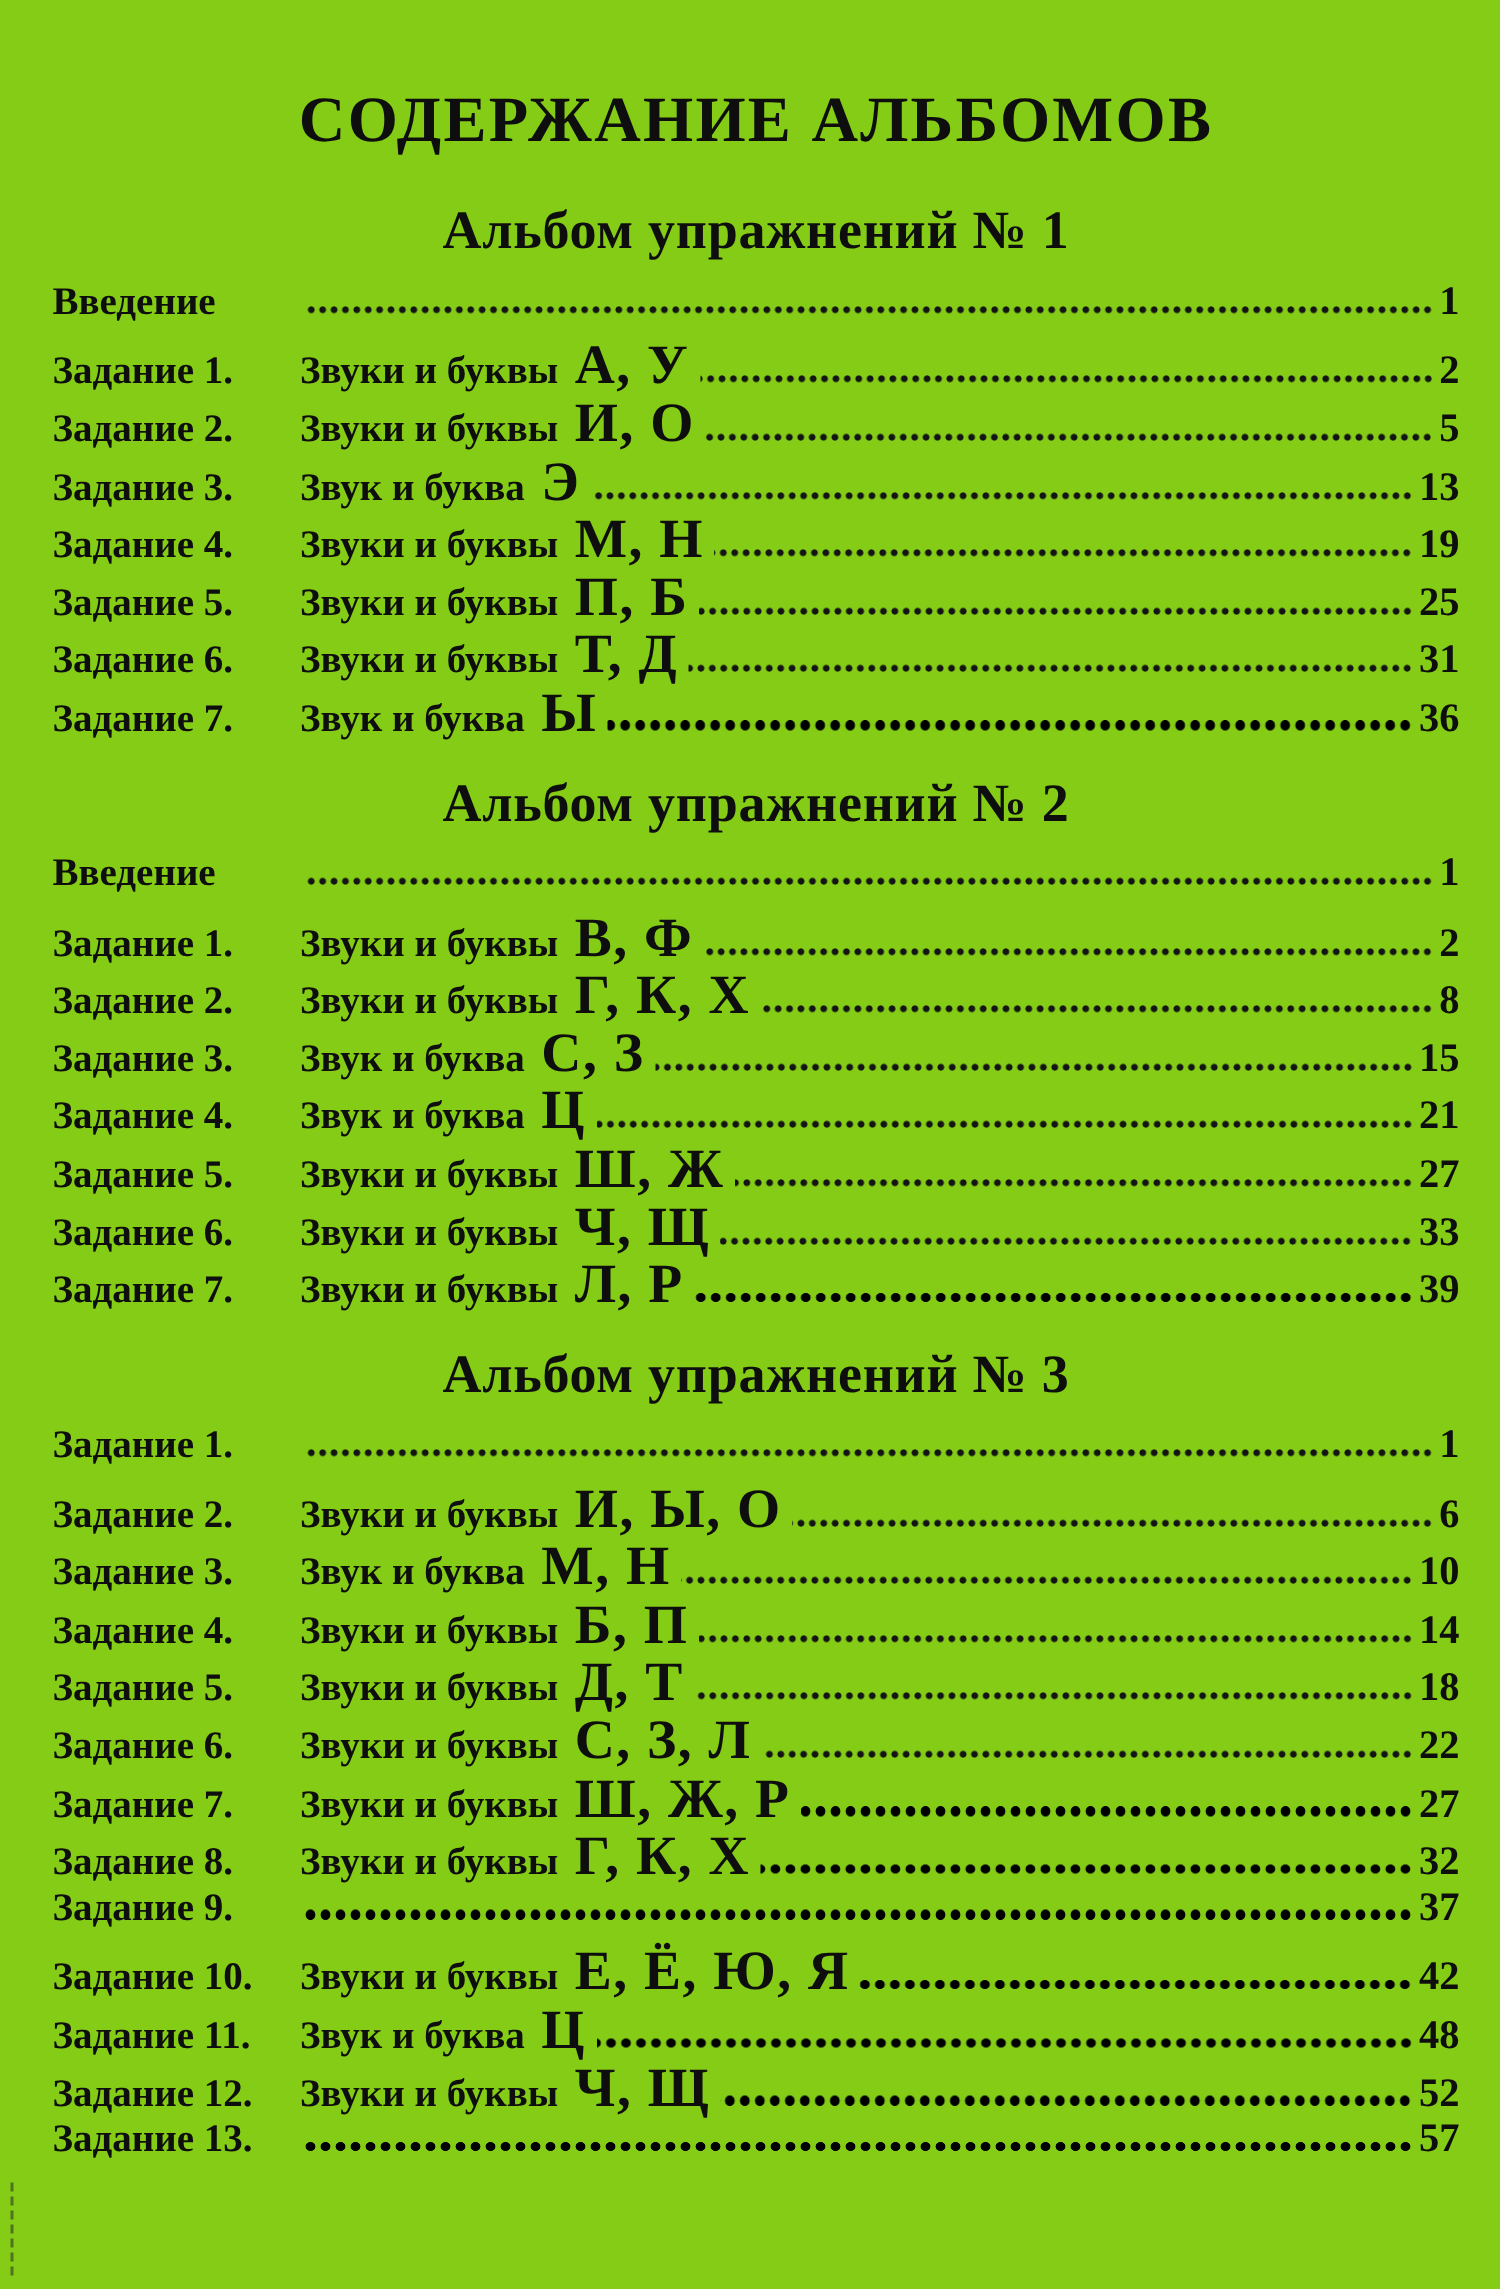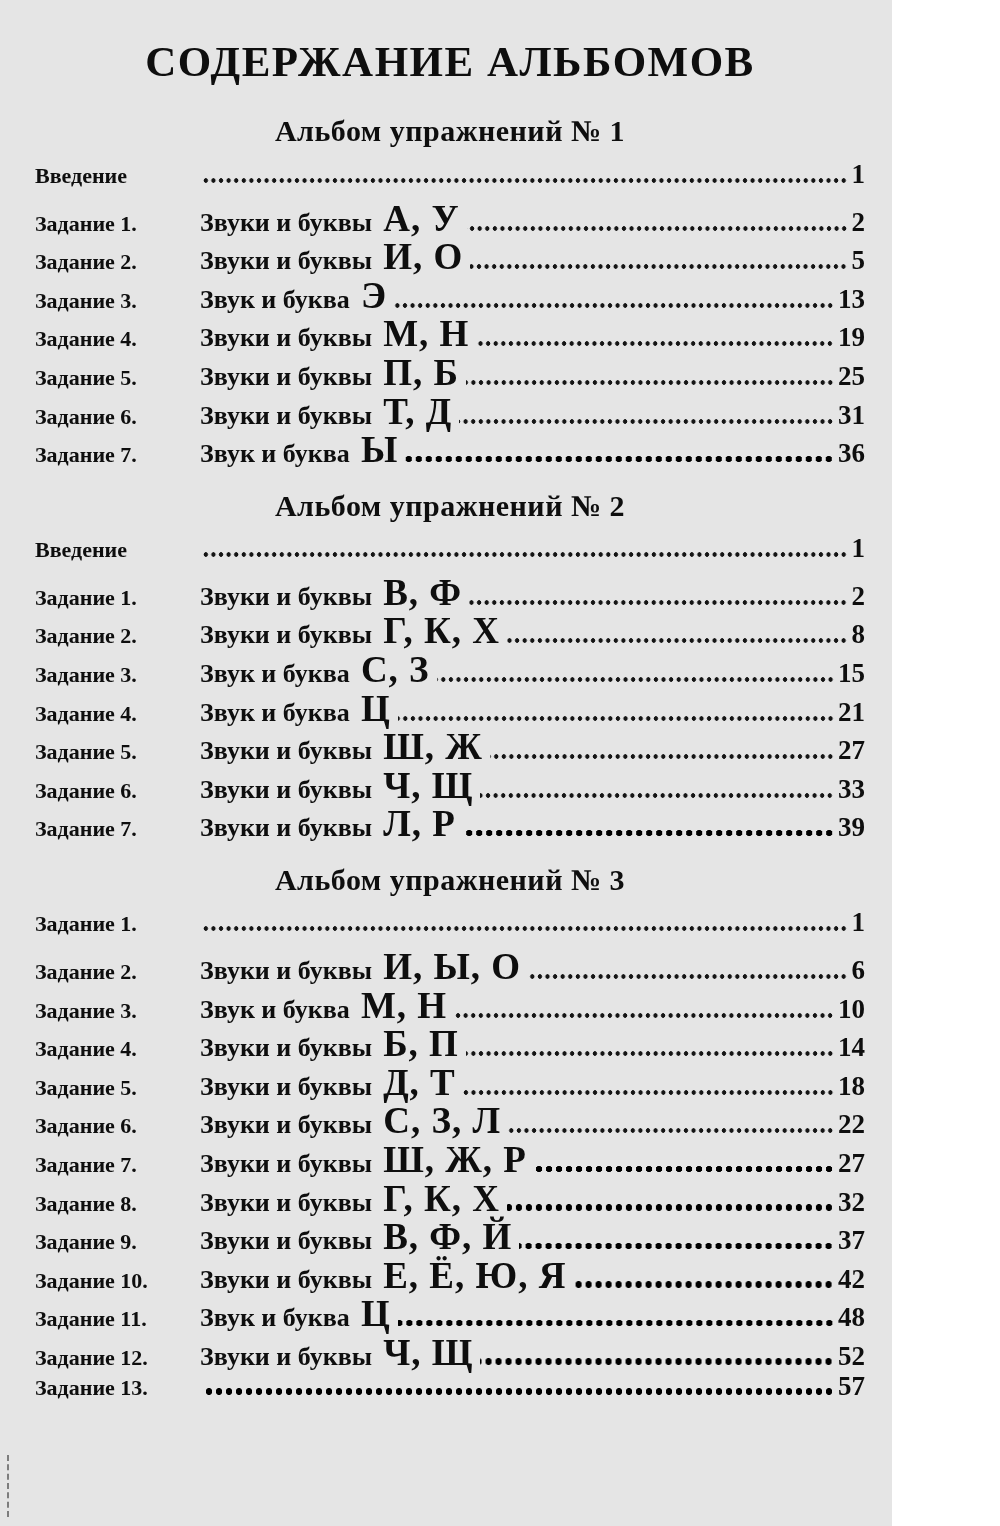--- a/index.html
+++ b/index.html
@@ -1,56 +1,56 @@
 <!DOCTYPE html>
 <html><head>
 <meta charset="utf-8">
 <style>
   html, body { margin: 0; padding: 0; background: #ffffff; }
   .page {
     position: relative;
-    width: 892px;
+    width: 1000px;
     height: 1526px;
     box-sizing: border-box;
-    background: #e5e5e5;
+    background: #84cc16;
     color: #0e0e0e;
     font-family: "Liberation Serif", "DejaVu Serif", serif;
     font-weight: 700;
-    padding: 37px 27px 30px 35px;
+    padding: 56px 27px 30px 35px;
     overflow: hidden;
   }
   .title {
     margin: 0;
     font-size: 43px;
     line-height: 1.15;
     text-align: center;
     letter-spacing: 1.5px;
     white-space: nowrap;
   }
   .album-section { margin-top: 28px; }
   .album-section + .album-section { margin-top: 19px; }
   .section-heading {
     margin: 0;
-    font-size: 30px;
+    font-size: 36px;
     line-height: 1.15;
     text-align: center;
     letter-spacing: 0.5px;
     white-space: nowrap;
     font-family: Liberation Serif, serif;
   }
   .rows { margin-top: 12px; }
   .row {
     display: flex;
     align-items: baseline;
     height: 38.6px;
     white-space: nowrap;
   }
   .label {
     flex: 0 0 165px;
-    font-size: 22px;
+    font-size: 26px;
     line-height: 1;
   }
   .desc  { flex: 0 0 auto; font-size: 26px; line-height: 1; }
   .prefix { margin-right: 11px; }
   .prefix:empty { margin-right: 0; }
   .letters {
     font-size: 37px;
     line-height: 1;
     letter-spacing: 1px;
     margin-right: 4px;
@@ -267,21 +267,20 @@
 
   <div class="row">
     <span class="label">Задание 8.</span>
     <span class="desc"><span class="prefix">Звуки и буквы</span><span class="letters">Г, К, Х</span></span>
     <span class="dots bold"></span>
     <span class="page-num">32</span>
   </div>
 
   <div class="row">
     <span class="label">Задание 9.</span>
-    <span class="desc"><span class="prefix">Звуки и буквы</span><span class="letters">В, Ф, Й</span></span>
     <span class="dots bold"></span>
     <span class="page-num">37</span>
   </div>
 
   <div class="row">
     <span class="label">Задание 10.</span>
     <span class="desc"><span class="prefix">Звуки и буквы</span><span class="letters">Е, Ё, Ю, Я</span></span>
     <span class="dots bold"></span>
     <span class="page-num">42</span>
   </div>

